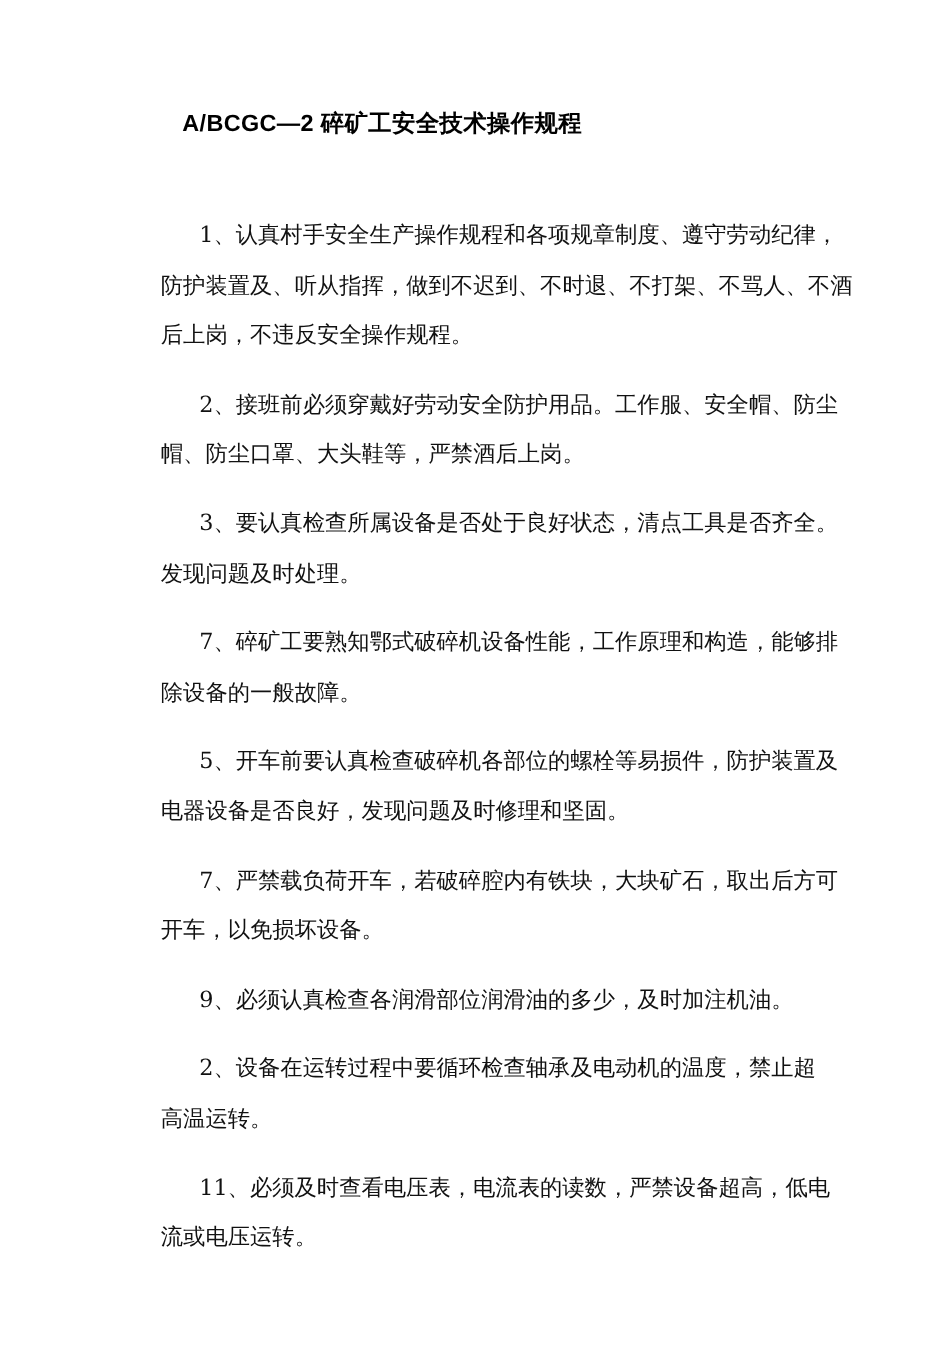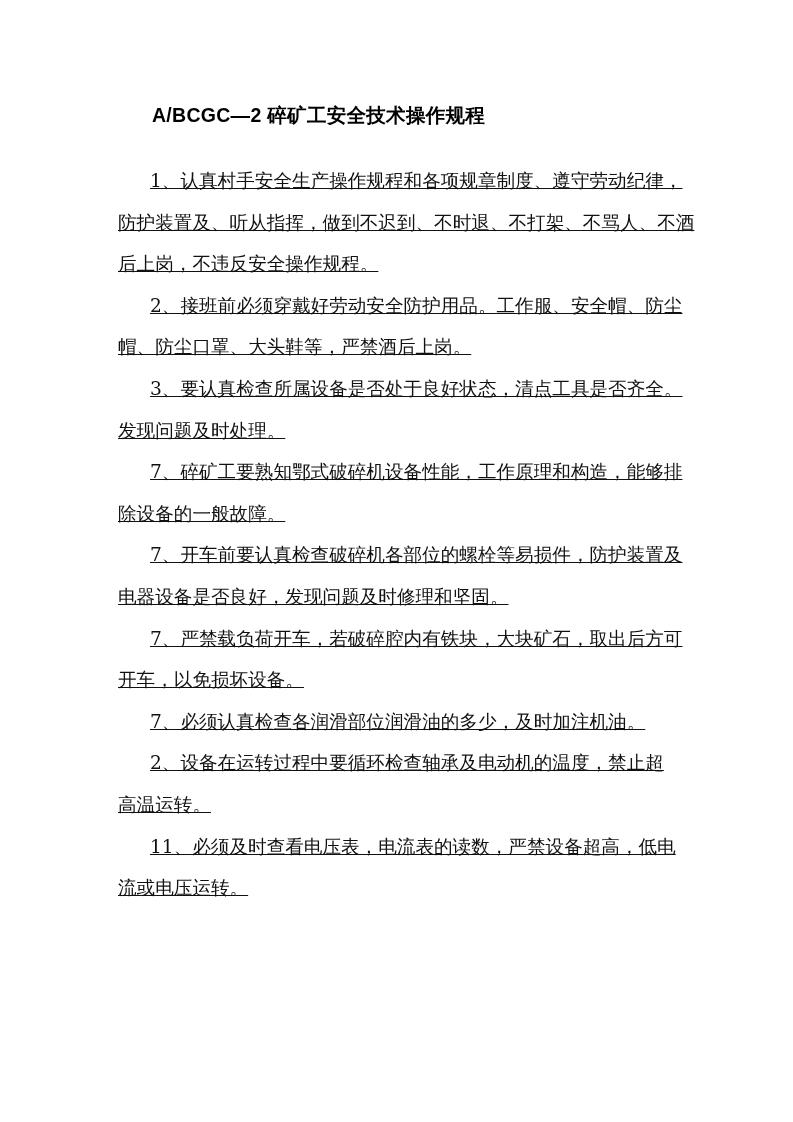--- a/index.html
+++ b/index.html
@@ -1,29 +1,29 @@
 <!DOCTYPE html>
 <html><head>
 <meta charset="utf-8">
 <style>
   html, body { margin: 0; padding: 0; background: #ffffff; }
   body { width: 793px; height: 1122px; position: relative; overflow: hidden; }
   .page { position: absolute; left: 0; top: 0; width: 793px; height: 1122px; background: #fff; }
   .title {
-    position: absolute; left: 0; top: 100px; width: 637px; text-align: center;
+    position: absolute; left: 0; top: 88px; width: 637px; text-align: center;
     font-family: "Liberation Sans", "DejaVu Sans", sans-serif;
     font-weight: bold; font-size: 19.5px; color: #000; letter-spacing: 0.3px;
     line-height: 30px; white-space: nowrap;
   }
   .body {
     position: absolute; left: 118px; top: 160px; width: 580px;
     font-family: "DejaVu Serif", "Liberation Serif", serif;
     font-size: 18.6px; color: #111; line-height: 41.6px;
   }
-  .para { margin: 0; padding: 0; text-decoration: underline; }
+  .para { margin: 16px; padding: 0; }
   .line { display: block; white-space: nowrap; height: 41.6px; }
   .line.first { padding-left: 32px; }
 </style>
 </head>
 <body>
 
 <div class="page">
   <div class="title">A/BCGC—2  碎矿工安全技术操作规程</div>
 
   <div class="body">
@@ -38,29 +38,29 @@
     </div>
     <div class="para">
       <span class="line first">3、要认真检查所属设备是否处于良好状态，清点工具是否齐全。</span>
       <span class="line">发现问题及时处理。</span>
     </div>
     <div class="para">
       <span class="line first">7、碎矿工要熟知鄂式破碎机设备性能，工作原理和构造，能够排</span>
       <span class="line">除设备的一般故障。</span>
     </div>
     <div class="para">
-      <span class="line first">7、开车前要认真检查破碎机各部位的螺栓等易损件，防护装置及</span>
+      <span class="line first">5、开车前要认真检查破碎机各部位的螺栓等易损件，防护装置及</span>
       <span class="line">电器设备是否良好，发现问题及时修理和坚固。</span>
     </div>
     <div class="para">
       <span class="line first">7、严禁载负荷开车，若破碎腔内有铁块，大块矿石，取出后方可</span>
       <span class="line">开车，以免损坏设备。</span>
     </div>
     <div class="para">
-      <span class="line first">7、必须认真检查各润滑部位润滑油的多少，及时加注机油。</span>
+      <span class="line first">9、必须认真检查各润滑部位润滑油的多少，及时加注机油。</span>
     </div>
     <div class="para">
       <span class="line first">2、设备在运转过程中要循环检查轴承及电动机的温度，禁止超</span>
       <span class="line">高温运转。</span>
     </div>
     <div class="para">
       <span class="line first">11、必须及时查看电压表，电流表的读数，严禁设备超高，低电</span>
       <span class="line">流或电压运转。</span>
     </div>
   </div>

